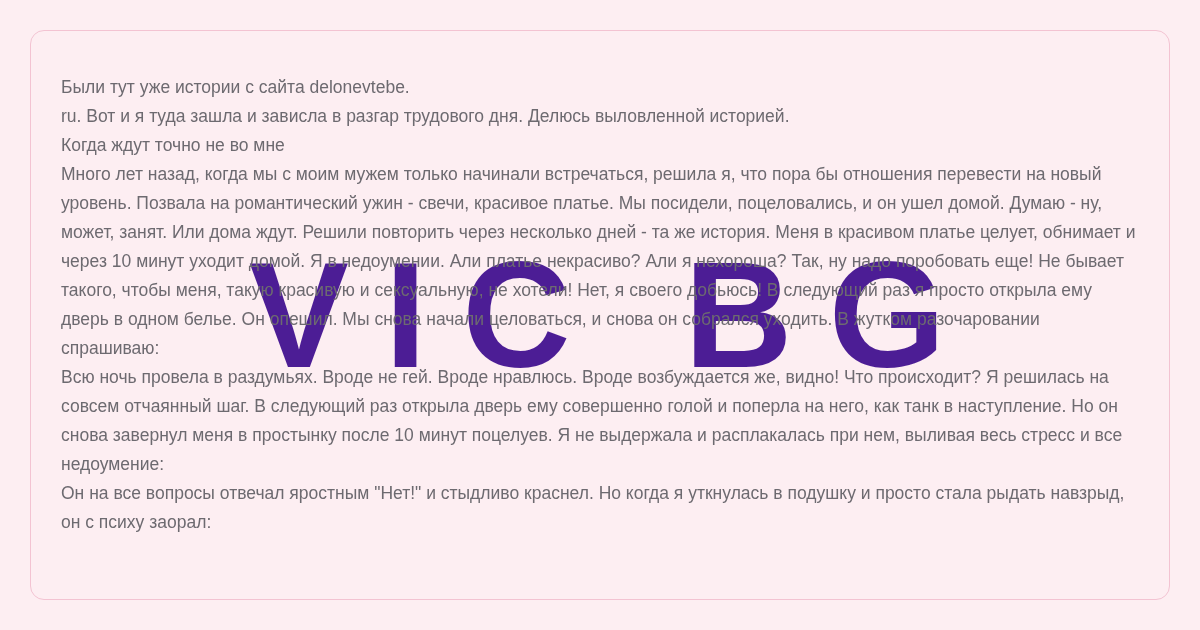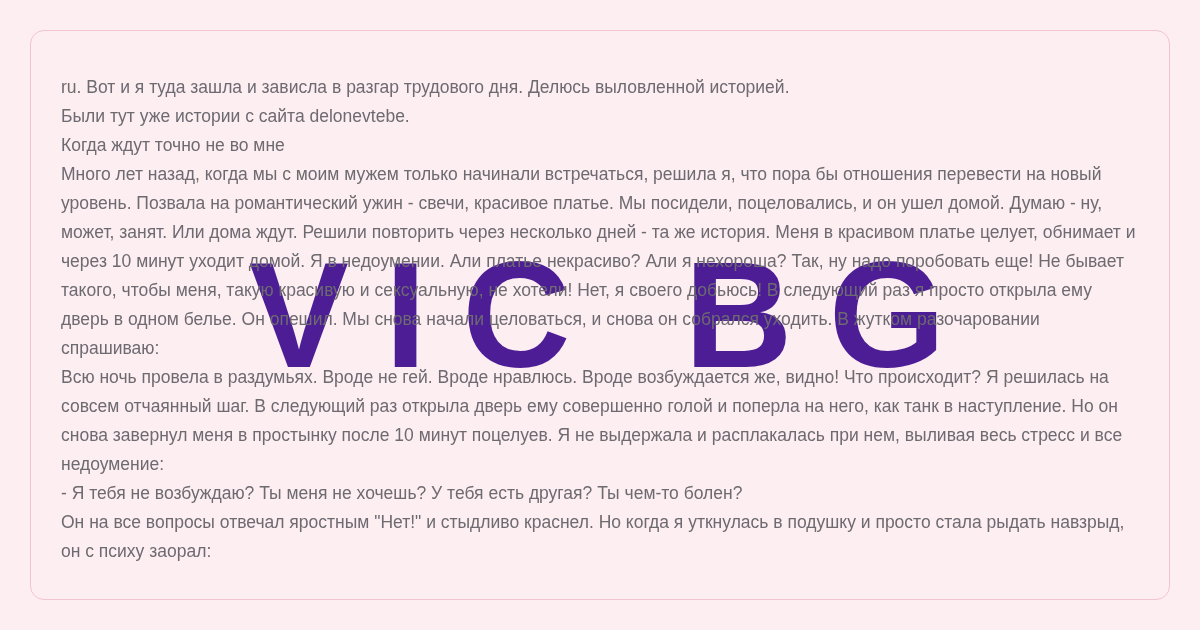--- a/index.html
+++ b/index.html
@@ -68,23 +68,22 @@
     text-align: left;
   }
 </style>
 </head>
 <body>
 
 <div class="page">
   <div class="card">
     <div class="watermark">VIC BG</div>
     <div class="content">
+      <p class="para">Были тут уже истории с сайта delonevtebe.</p>
       <p class="para">ru. Вот и я туда зашла и зависла в разгар трудового дня. Делюсь выловленной историей.</p>
-      <p class="para">Были тут уже истории с сайта delonevtebe.</p>
       <p class="para">Когда ждут точно не во мне</p>
       <p class="para">Много лет назад, когда мы с моим мужем только начинали встречаться, решила я, что пора бы отношения перевести на новый уровень. Позвала на романтический ужин - свечи, красивое платье. Мы посидели, поцеловались, и он ушел домой. Думаю - ну, может, занят. Или дома ждут. Решили повторить через несколько дней - та же история. Меня в красивом платье целует, обнимает и через 10 минут уходит домой. Я в недоумении. Али платье некрасиво? Али я нехороша? Так, ну надо поробовать еще! Не бывает такого, чтобы меня, такую красивую и сексуальную, не хотели! Нет, я своего добьюсь! В следующий раз я просто открыла ему дверь в одном белье. Он опешил. Мы снова начали целоваться, и снова он собрался уходить. В жутком разочаровании спрашиваю:</p>
       <p class="para">Всю ночь провела в раздумьях. Вроде не гей. Вроде нравлюсь. Вроде возбуждается же, видно! Что происходит? Я решилась на совсем отчаянный шаг. В следующий раз открыла дверь ему совершенно голой и поперла на него, как танк в наступление. Но он снова завернул меня в простынку после 10 минут поцелуев. Я не выдержала и расплакалась при нем, выливая весь стресс и все недоумение:</p>
-      <p class="para">- Я тебя не возбуждаю? Ты меня не хочешь? У тебя есть другая? Ты чем-то болен?</p>
       <p class="para">Он на все вопросы отвечал яростным "Нет!" и стыдливо краснел. Но когда я уткнулась в подушку и просто стала рыдать навзрыд, он с психу заорал:</p>
 
     </div>
   </div>
 </div>
 
 </body></html>

